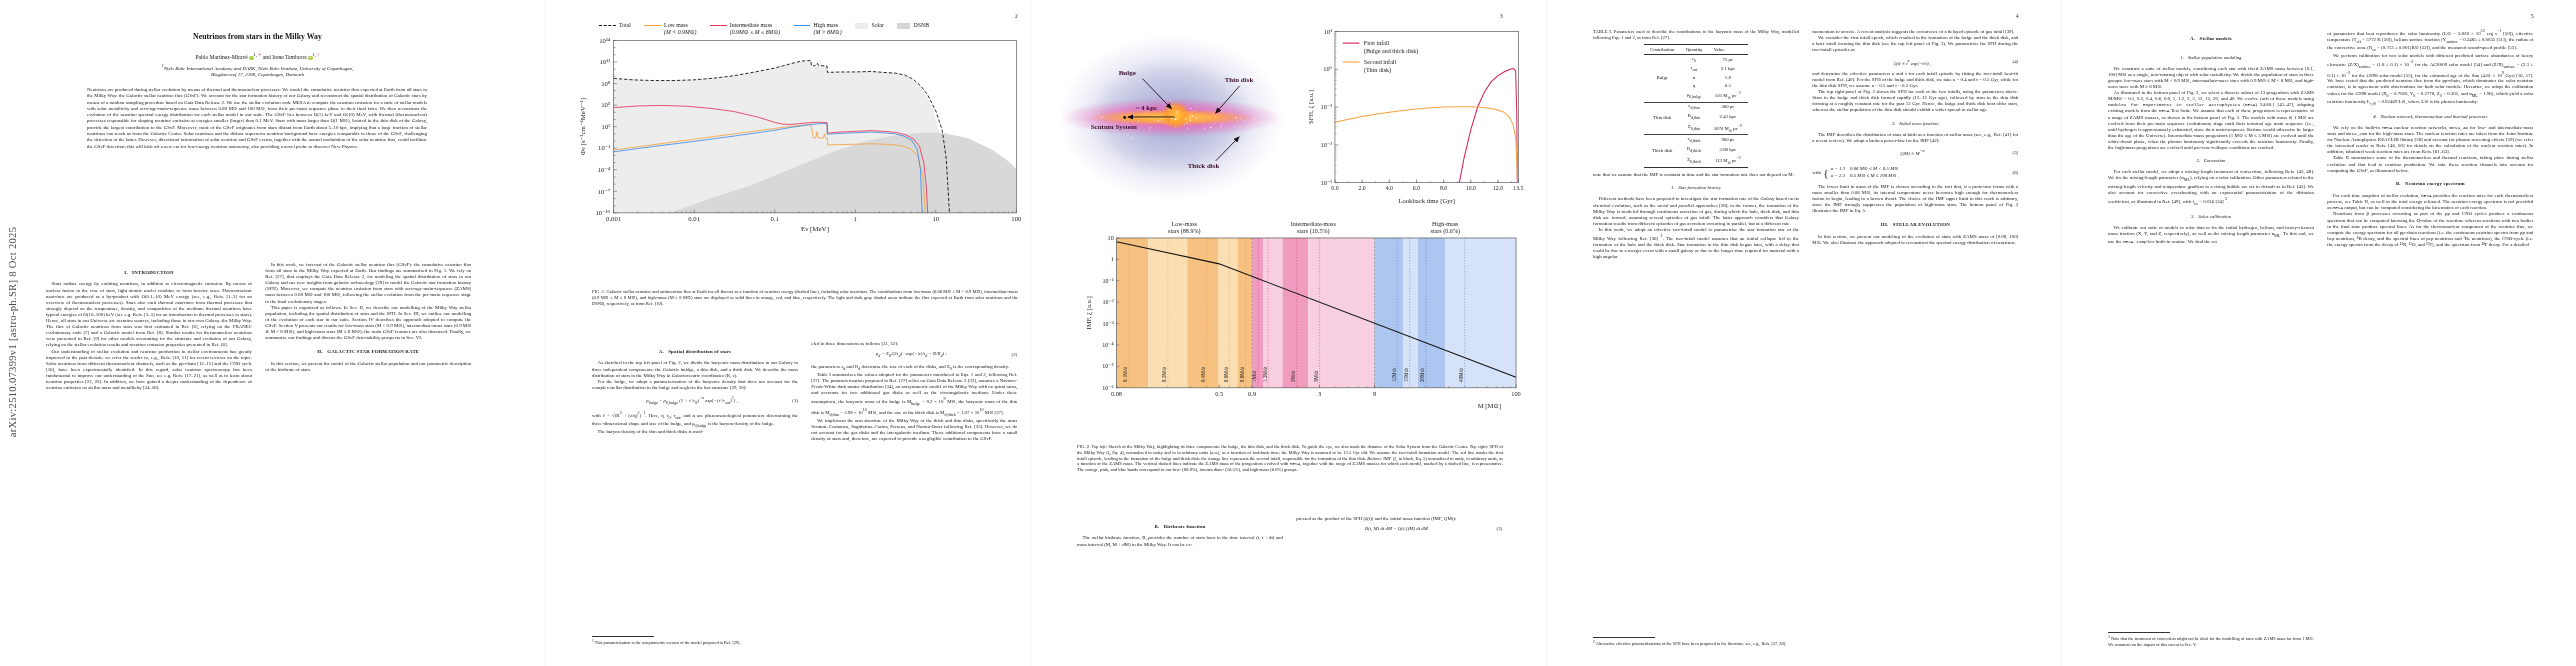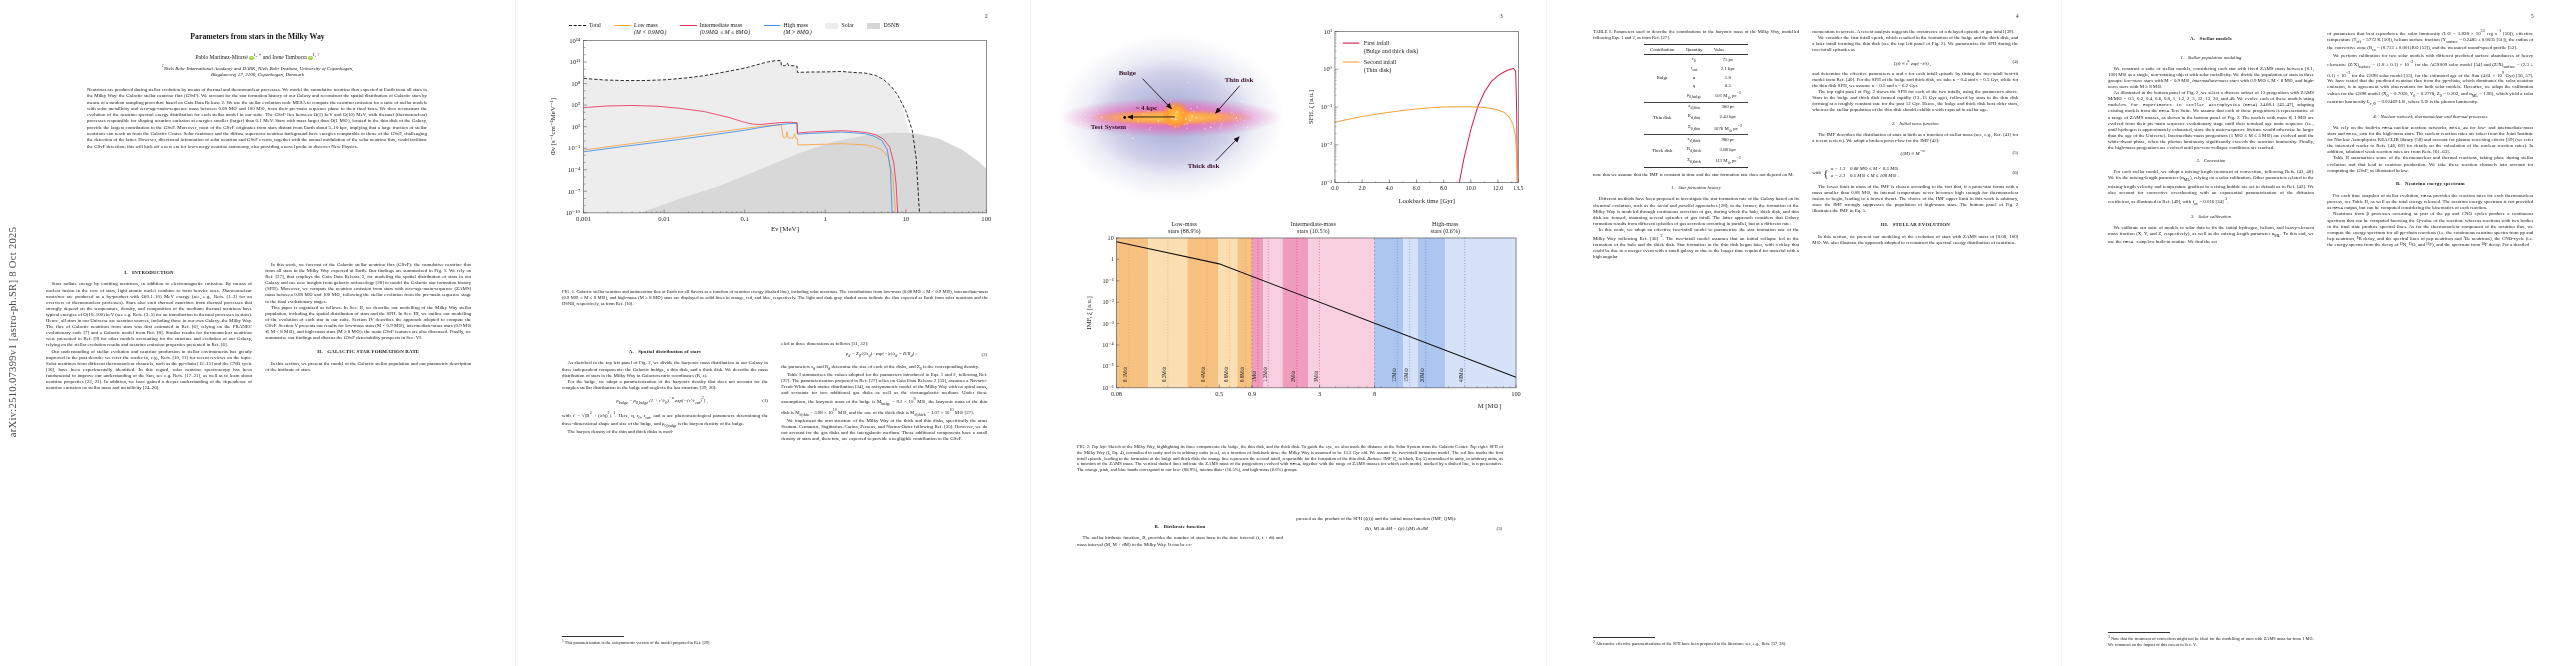--- a/index.html
+++ b/index.html
@@ -53,21 +53,21 @@
   .sketch{position:absolute;}
   .sketch .lbl{position:absolute;font-weight:bold;color:#3d1230;font-size:7px;white-space:nowrap;}
 </style>
 </head>
 <body>
 
 <div id="root">
 
   <div class="page" id="p1" style="left:0">
     <div class="wm">arXiv:2510.07399v1  [astro-ph.SR]  8 Oct 2025</div>
-    <div class="title">Parameters from stars in the Milky Way</div>
+    <div class="title">Neutrinos from stars in the Milky Way</div>
     <div class="authors">Pablo Martínez-Miravé <span class="orcid" style="display: inline-block; width: 4.4px; height: 4.4px; border-radius: 50%; background: rgb(166, 206, 57); color: rgb(255, 255, 255); font-size: 2.5px; line-height: 4.4px; text-align: center; vertical-align: 1.1px; font-family: &quot;Liberation Sans&quot;, sans-serif;">iD</span><sup>1, <span class="red">∗</span></sup> and Irene Tamborra <span class="orcid" style="display: inline-block; width: 4.4px; height: 4.4px; border-radius: 50%; background: rgb(166, 206, 57); color: rgb(255, 255, 255); font-size: 2.5px; line-height: 4.4px; text-align: center; vertical-align: 1.1px; font-family: &quot;Liberation Sans&quot;, sans-serif;">iD</span><sup>1, <span class="red">†</span></sup></div>
     <div class="affil">
       <div><sup>1</sup>Niels Bohr International Academy and DARK, Niels Bohr Institute, University of Copenhagen,</div>
       <div>Blegdamsvej 17, 2100, Copenhagen, Denmark</div>
     </div>
     <div class="abstract">Neutrinos are produced during stellar evolution by means of thermal and thermonuclear processes. We model the cumulative neutrino flux expected at Earth from all stars in the Milky Way: the Galactic stellar neutrino flux (GSνF). We account for the star formation history of our Galaxy and reconstruct the spatial distribution of Galactic stars by means of a random sampling procedure based on Gaia Data Release 2. We use the stellar evolution code MESA to compute the neutrino emission for a suite of stellar models with solar metallicity and zero-age-main-sequence mass between 0.08 M⊙ and 100 M⊙, from their pre-main sequence phase to their final fates. We then reconstruct the evolution of the neutrino spectral energy distribution for each stellar model in our suite. The GSνF lies between O(1) keV and O(10) MeV, with thermal (thermonuclear) processes responsible for shaping neutrino emission at energies smaller (larger) than 0.1 MeV. Stars with mass larger than O(1 M⊙), located in the thin disk of the Galaxy, provide the largest contribution to the GSνF. Moreover, most of the GSνF originates from stars distant from Earth about 5–10 kpc, implying that a large fraction of stellar neutrinos can reach us from the Galactic Center. Solar neutrinos and the diffuse supernova neutrino background have energies comparable to those of the GSνF, challenging the detection of the latter. However, directional information of solar neutrino and GSνF events, together with the annual modulation of the solar neutrino flux, could facilitate the GSνF detection; this will kick off a new era for low-energy neutrino astronomy, also providing a novel probe to discover New Physics.</div>
     <div class="cols" style="top:262px;height:398px">
       <div class="col" style="height:398px">
           <div class="sec">I.&nbsp;&nbsp;&nbsp;INTRODUCTION</div>
           <p class="par">Stars radiate energy by emitting neutrinos, in addition to electromagnetic emission. By means of nuclear fusion in the core of stars, light atomic nuclei combine to form heavier ones. <i>Thermonuclear neutrinos</i> are produced as a by-product with O(0.1–10) MeV energy (see, e.g., Refs. [1–3] for an overview of thermonuclear processes). Stars also emit <i>thermal neutrinos</i> from thermal processes that strongly depend on the temperature, density, and composition of the medium; thermal neutrinos have typical energies of O(10–100) keV (see e.g. Refs. [3–5] for an introduction to thermal processes in stars). Hence, all stars in our Universe are neutrino sources, including those in our own Galaxy–the Milky Way. The flux of Galactic neutrinos from stars was first estimated in Ref. [6], relying on the FRANEC evolutionary code [7] and a Galactic model from Ref. [8]. Similar results for thermonuclear neutrinos were presented in Ref. [9] for other models accounting for the structure and evolution of our Galaxy, relying on the stellar evolution results and neutrino emission properties presented in Ref. [6].</p>
@@ -75,21 +75,21 @@
         </div>
       <div class="col" style="height:398px">
           <p class="par">In this work, we forecast of the Galactic stellar neutrino flux (GSνF): the cumulative neutrino flux from all stars in the Milky Way expected at Earth. Our findings are summarized in Fig. 1. We rely on Ref. [27], that employs the Gaia Data Release 2, for modeling the spatial distribution of stars in our Galaxy and use new insights from galactic archaeology [28] to model the Galactic star formation history (SFH). Moreover, we compute the neutrino emission from stars with zero-age-main-sequence (ZAMS) mass between 0.08 M⊙ and 100 M⊙, following the stellar evolution from the pre-main sequence stage to the final evolutionary stages.</p>
           <p class="par">This paper is organized as follows. In Sec. II, we describe our modelling of the Milky Way stellar population, including the spatial distribution of stars and the SFH. In Sec. III, we outline our modelling of the evolution of each star in our suite. Section IV describes the approach adopted to compute the GSνF. Section V presents our results for low-mass stars (M &lt; 0.9 M⊙), intermediate-mass stars (0.9 M⊙ ≲ M &lt; 8 M⊙), and high-mass stars (M ≥ 8 M⊙); the main GSνF features are also discussed. Finally, we summarize our findings and discuss the GSνF detectability prospects in Sec. VI.</p>
           <div class="sec">II.&nbsp;&nbsp;&nbsp;GALACTIC STAR FORMATION RATE</div>
           <p class="par">In this section, we present the model of the Galactic stellar population and our parametric description of the birthrate of stars.</p>
         </div>
     </div>
   </div>
 
-  <div class="page bordered" id="p2" style="left:515px">
+  <div class="page bordered" id="p2" style="left:545px">
     <div class="pageno">2</div>
     <div class="figwrap" style="left:32px;top:20px;width:451px">
       <div id="fig1-legend" class="f1leg">
           <span class="it">
             <span class="sw dash" style="border-top-color:#111111"></span>
             <span>Total</span>
           </span>
           <span class="it">
             <span class="sw" style="border-top-color:#F5A23C"></span>
             <span>Low mass<br><span style="font-style:italic">(M &lt; 0.9M⊙)</span></span>
@@ -389,21 +389,21 @@
           <circle cx="359.4" cy="189.9" r="1.16" fill="#fff" opacity="0.56"></circle>
           <circle cx="172.3" cy="166.1" r="0.92" fill="#fff" opacity="0.71"></circle>
           <circle cx="175.3" cy="151.3" r="0.60" fill="#fff" opacity="0.81"></circle>
           <circle cx="217.7" cy="159.0" r="0.93" fill="#fff" opacity="0.85"></circle>
           <circle cx="214.7" cy="150.4" r="1.06" fill="#fff" opacity="0.87"></circle>
   <line x1="170" y1="102" x2="222" y2="156" stroke="#1a0a14" stroke-width="1.6" marker-end="url(#arr)"></line>
   <line x1="345" y1="115" x2="302" y2="164" stroke="#1a0a14" stroke-width="1.6" marker-end="url(#arr)"></line>
   <line x1="302" y1="250" x2="344" y2="207" stroke="#1a0a14" stroke-width="1.6" marker-end="url(#arr)"></line>
   <circle cx="138" cy="172" r="2.6" fill="#1a0a14"></circle>
   <line x1="228" y1="171" x2="144" y2="171" stroke="#1a0a14" stroke-width="1.6" marker-end="url(#arr)"></line>
-  </svg><span class="lbl" style="left:71px;top:47px">Bulge</span><span class="lbl" style="left:177px;top:54px">Thin disk</span><span class="lbl" style="left:140px;top:140px">Thick disk</span><span class="lbl" style="left:43px;top:101px">Test System</span><span class="lbl" style="left:88px;top:82px">~ 4 kpc</span></div>
+  </svg><span class="lbl" style="left:71px;top:47px">Bulge</span><span class="lbl" style="left:177px;top:54px">Thin disk</span><span class="lbl" style="left:140px;top:140px">Thick disk</span><span class="lbl" style="left:43px;top:101px">Scutum System</span><span class="lbl" style="left:88px;top:82px">~ 4 kpc</span></div>
     <div class="figwrap" style="left:275px;top:27px" id="sfh-chart"><svg width="218" height="179" xmlns="http://www.w3.org/2000/svg" viewBox="0 0 392 322">
           <defs>
             <clipPath id="c2">
               <rect x="52" y="8" width="330" height="272"></rect>
             </clipPath>
           </defs>
           <polyline points="275.7,280.0 284.2,235.8 296.4,184.8 308.7,144.0 320.9,116.8 333.1,98.4 345.3,87.6 357.6,80.1 367.3,76.0 373.4,74.6 377.1,79.4 379.1,157.6 380.0,280.0" fill="none" stroke="#D81B4F" stroke-width="1.8" clip-path="url(#c2)"></polyline>
           <polyline points="52.0,171.2 76.4,165.8 100.9,161.0 125.3,156.9 149.8,153.5 174.2,150.1 198.7,147.4 223.1,145.4 247.6,144.0 272.0,143.3 296.4,143.3 320.9,144.7 340.4,148.1 355.1,152.8 364.9,161.0 372.2,174.6 377.1,198.4 379.6,252.8 380.5,280.0" fill="none" stroke="#F5A23C" stroke-width="1.8" clip-path="url(#c2)"></polyline>
           <rect x="52" y="8" width="330" height="272" fill="none" stroke="#555" stroke-width="1.2"></rect>
           <line x1="52" y1="259.5299602948493" x2="55" y2="259.5299602948493" stroke="#555" stroke-width=".7"></line>

